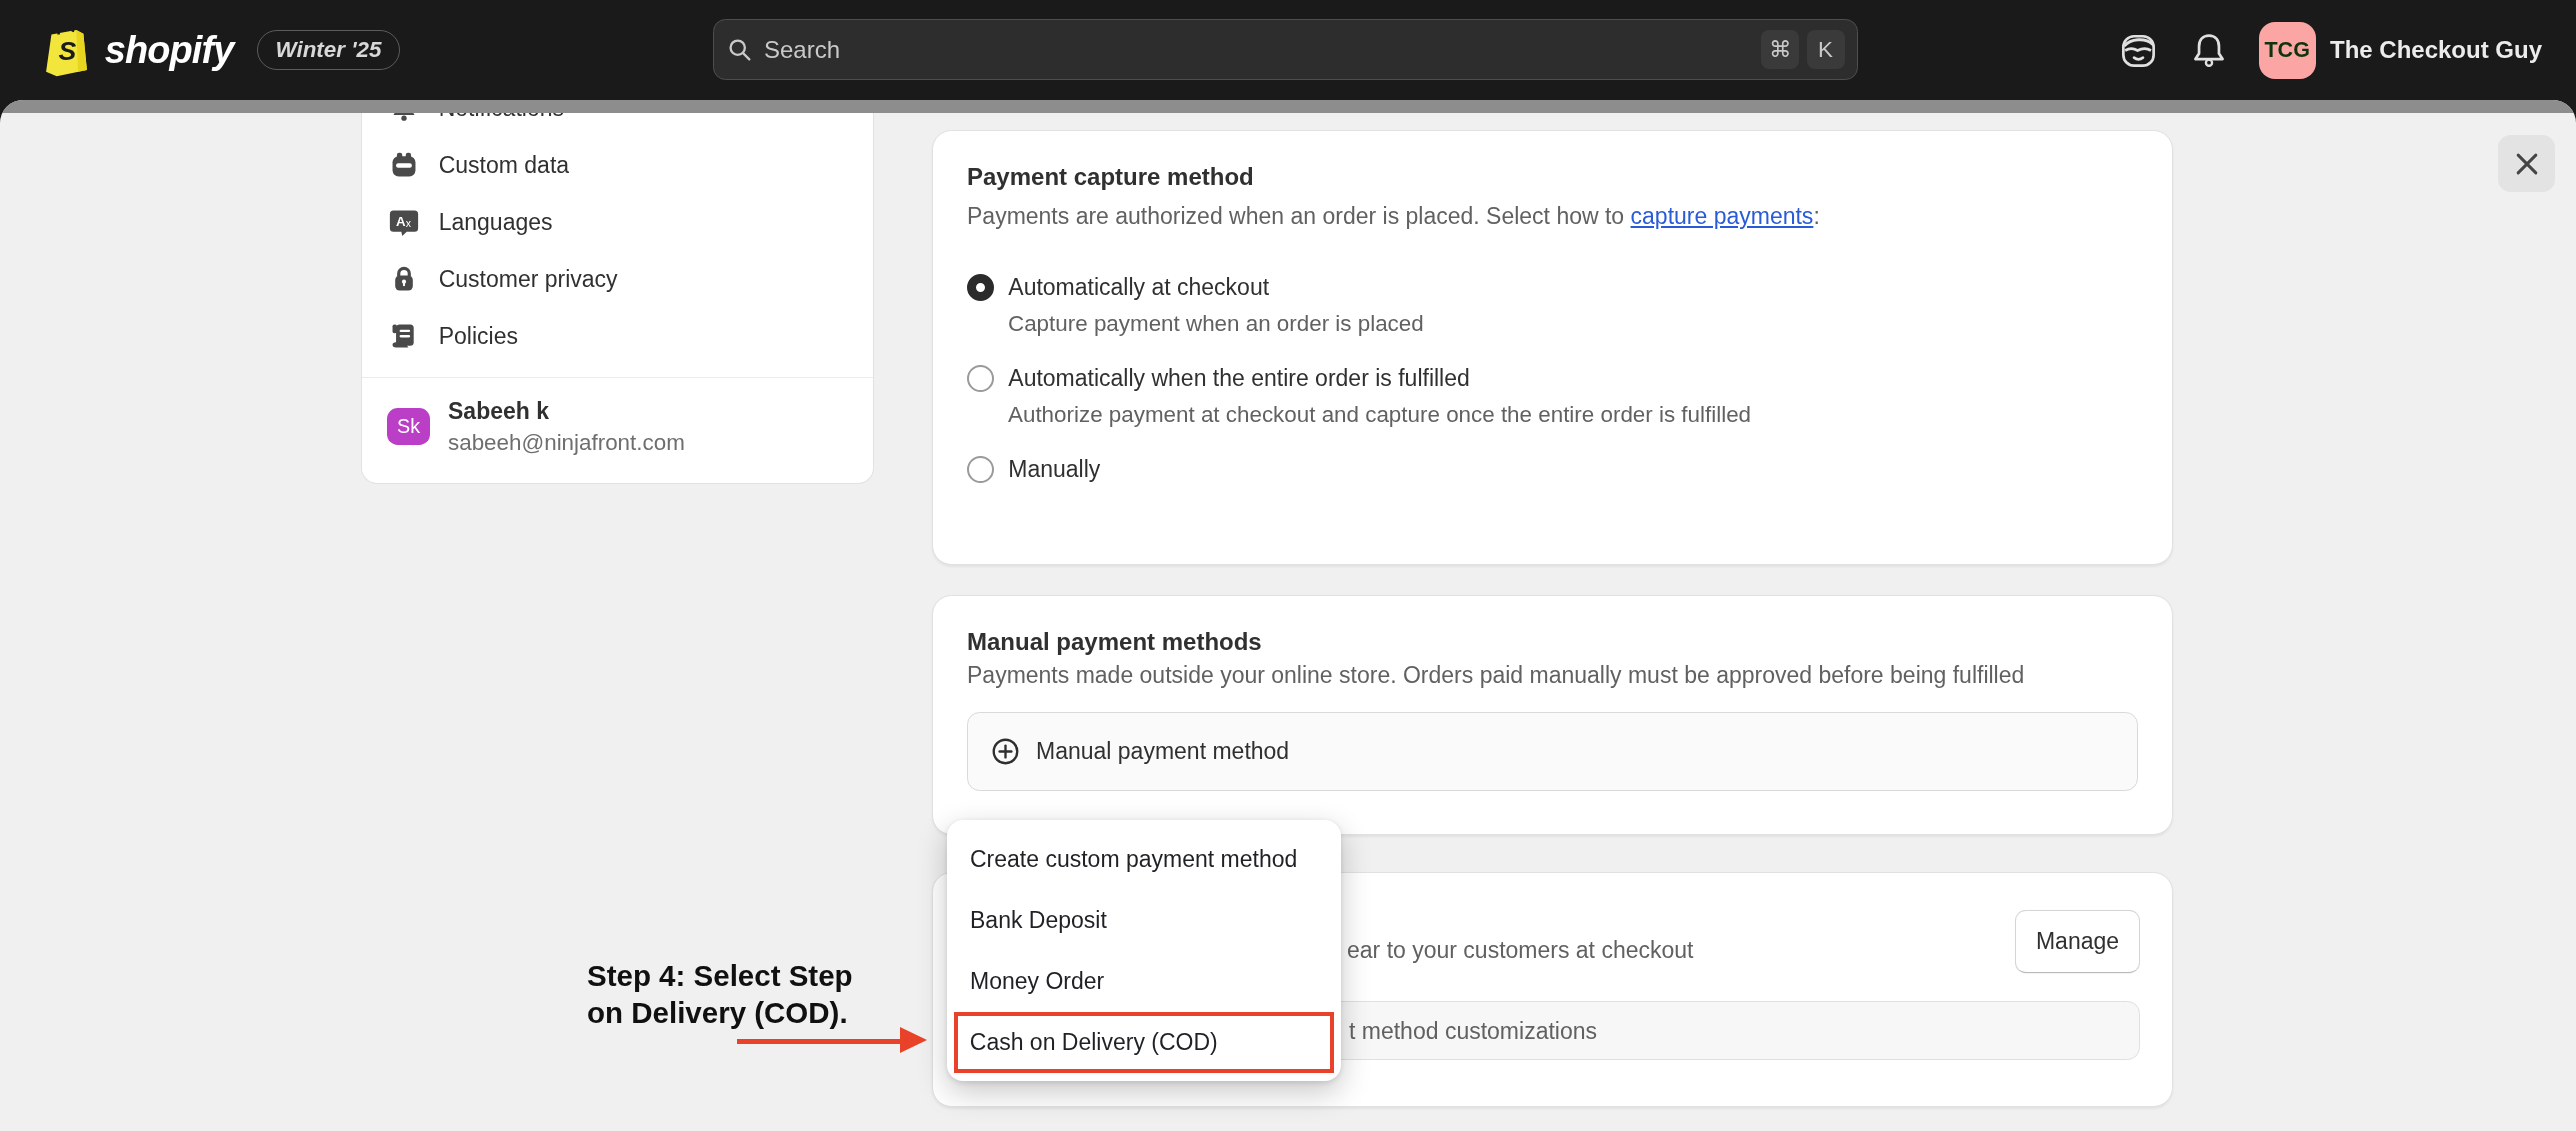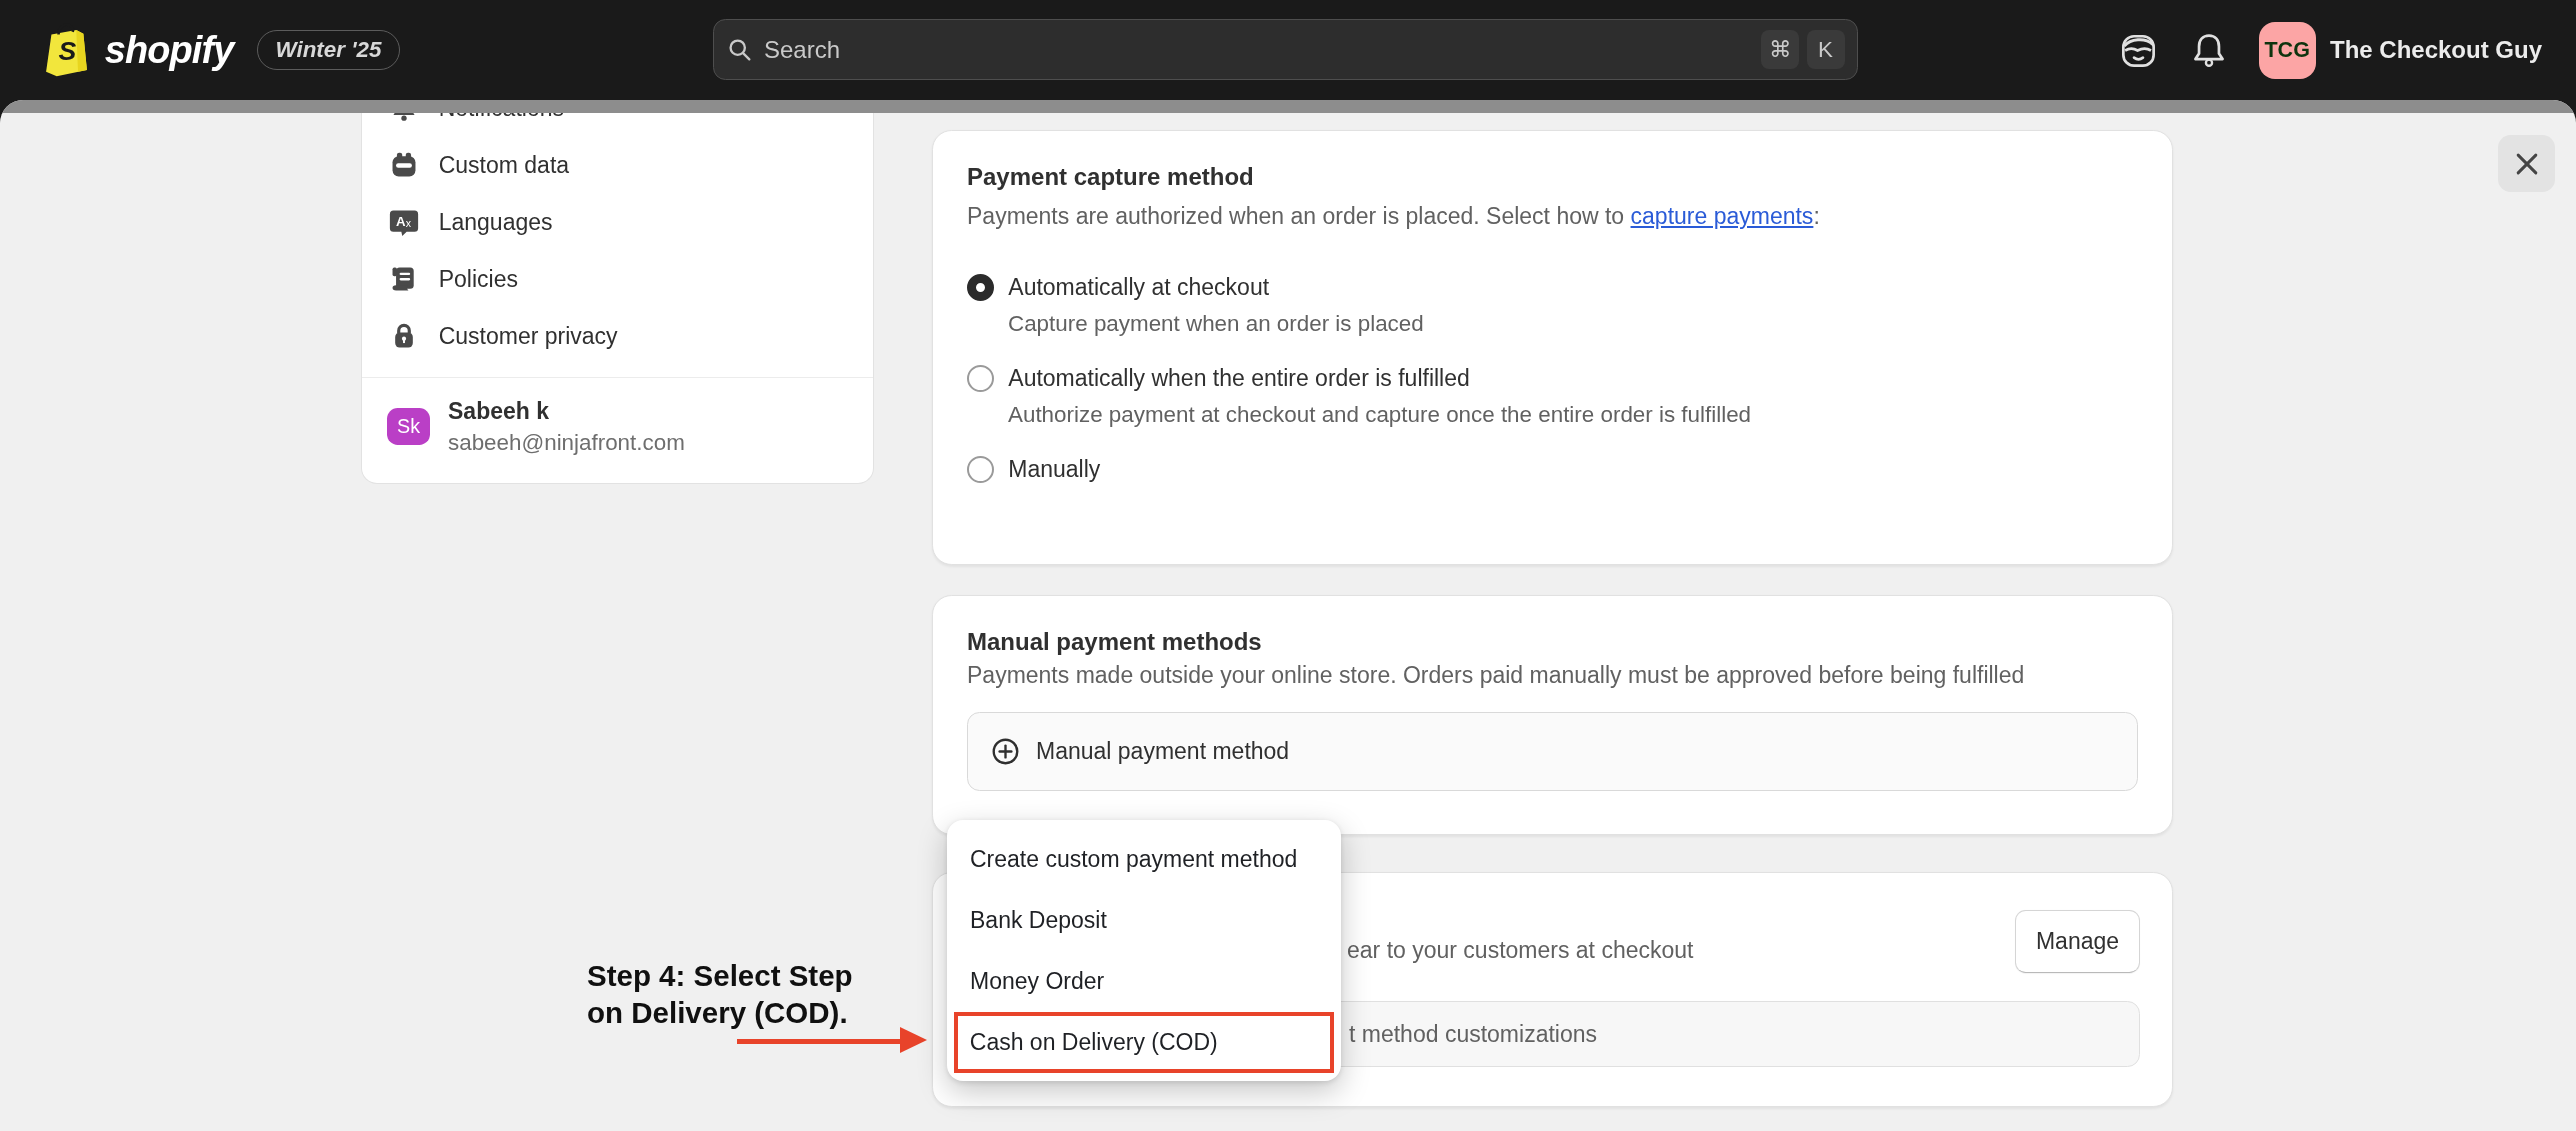--- a/index.html
+++ b/index.html
@@ -64,21 +64,21 @@
   .card-manual { top:495px; height:240px; }
   .manual-btn { margin-top:23px; height:79px; background:#fafafa; border:1.8px solid #d9d9d9; border-radius:12.5px;
     display:flex; align-items:center; padding:0 23px; gap:16px; }
   .manual-btn-label { font-size:23px; font-weight:500; color:#303030; }
 
   .card-customize { top:772px; height:235px; }
   .manage-btn { position:absolute; right:32px; top:37px; width:125px; height:63px; background:#fff;
     border:1.8px solid #d5d5d5; border-bottom-color:#b9b9b9; border-radius:10.7px; font-size:23px; font-weight:500;
     color:#303030; display:flex; align-items:center; justify-content:center; box-shadow:0 0.9px 0.9px rgba(0,0,0,.05); }
   .cust-frag { position:absolute; left:414px; top:64px; font-size:23px; color:#616161; white-space:nowrap; }
-  .cust-box { position:absolute; left:32px; right:32px; top:128px; height:66px; background:#f7f7f7;
+  .cust-box { position:absolute; left:32px; right:32px; top:128px; height:59px; background:#f7f7f7;
     border:1.8px solid #e0e0e0; border-radius:12.5px; }
   .cust-box-frag { position:absolute; left:383px; top:50%; transform:translateY(-50%); font-size:23px;
     color:#616161; white-space:nowrap; }
 
   
   .dropdown { position:absolute; left:947px; top:720px; width:394px; height:261px; background:#fff;
     border-radius:16px; box-shadow:0 10.7px 30px rgba(0,0,0,.22), 0 1.8px 5.4px rgba(0,0,0,.10);
     padding-top:9px; z-index:5; }
   .dd-item { height:61px; display:flex; align-items:center; padding-left:23px; font-size:23px; color:#1f2125; }
   .dd-item.highlighted { margin:0 7.2px; width:calc(100% - 14.3px); border:4.5px solid #e8432a; padding-left:11.6px; }
@@ -175,39 +175,39 @@
                 <path d="M5 4 h24 a4 4 0 0 1 4 4 v16 a4 4 0 0 1 -4 4 h-9 l-5 5 l-1 -5 h-9 a4 4 0 0 1 -4 -4 v-16 a4 4 0 0 1 4 -4 Z" fill="#4a4a4a"></path>
                 <text x="8" y="22" font-size="15" font-weight="bold" fill="#fff">A</text>
                 <text x="19" y="23" font-size="12" fill="#fff">x</text>
               </svg>
           </span>
           <span>Languages</span>
         </div>
         <div class="nav-item">
           <span class="nav-icon">
             <svg width="30" height="30" viewBox="0 0 34 34">
+                <path d="M11 14 L11 11 a6 6 0 0 1 12 0 L23 14" fill="none" stroke="#4a4a4a" stroke-width="3.6"></path>
+                <rect x="7" y="13" width="20" height="17" rx="5" fill="#4a4a4a"></rect>
+                <circle cx="17" cy="20" r="2.4" fill="#fff"></circle>
+                <rect x="15.9" y="20" width="2.2" height="5" fill="#fff"></rect>
+              </svg>
+          </span>
+          <span>Customer privacy</span>
+        </div>
+        <div class="nav-item">
+          <span class="nav-icon">
+            <svg width="30" height="30" viewBox="0 0 34 34">
                 <rect x="8" y="4" width="20" height="24" rx="4" fill="#4a4a4a"></rect>
                 <rect x="12" y="10" width="12" height="2.6" rx="1.3" fill="#fff"></rect>
                 <rect x="12" y="16" width="12" height="2.6" rx="1.3" fill="#fff"></rect>
                 <path d="M8 24 q-4 0 -4 3 q0 3 4 3 h14 q-3 -3 0 -6 Z" fill="#4a4a4a"></path>
                 <rect x="4" y="4" width="5" height="10" rx="2" fill="#4a4a4a"></rect>
               </svg>
           </span>
           <span>Policies</span>
-        </div>
-        <div class="nav-item">
-          <span class="nav-icon">
-            <svg width="30" height="30" viewBox="0 0 34 34">
-                <path d="M11 14 L11 11 a6 6 0 0 1 12 0 L23 14" fill="none" stroke="#4a4a4a" stroke-width="3.6"></path>
-                <rect x="7" y="13" width="20" height="17" rx="5" fill="#4a4a4a"></rect>
-                <circle cx="17" cy="20" r="2.4" fill="#fff"></circle>
-                <rect x="15.9" y="20" width="2.2" height="5" fill="#fff"></rect>
-              </svg>
-          </span>
-          <span>Customer privacy</span>
         </div>
       </div>
       <div class="side-divider"></div>
       <div class="profile">
         <div class="avatar-sk">Sk</div>
         <div>
           <div class="profile-name">Sabeeh k</div>
           <div class="profile-email">sabeeh@ninjafront.com</div>
         </div>
       </div>

